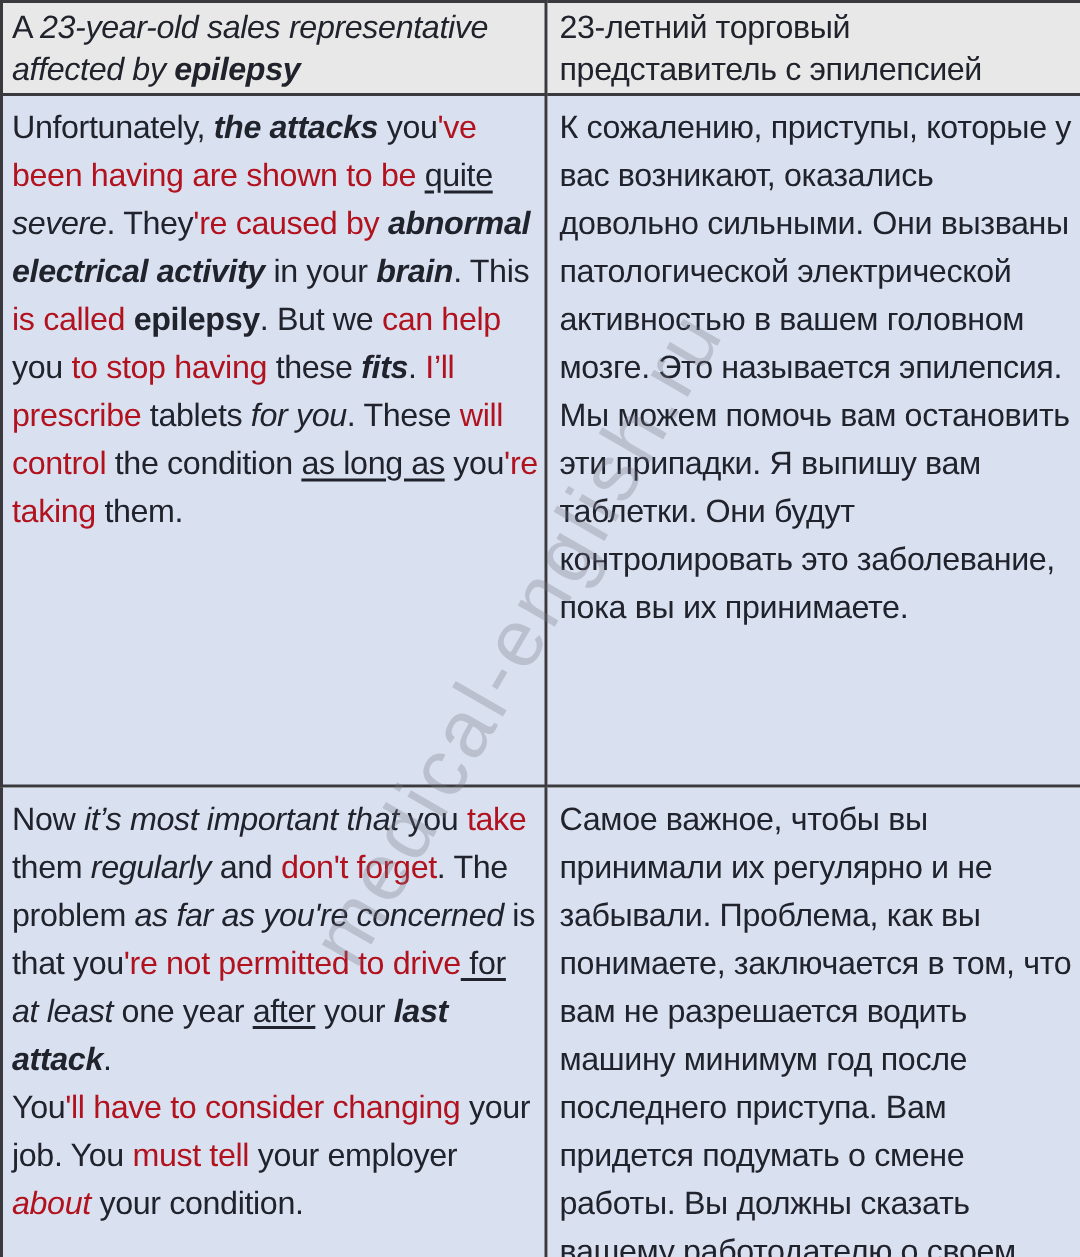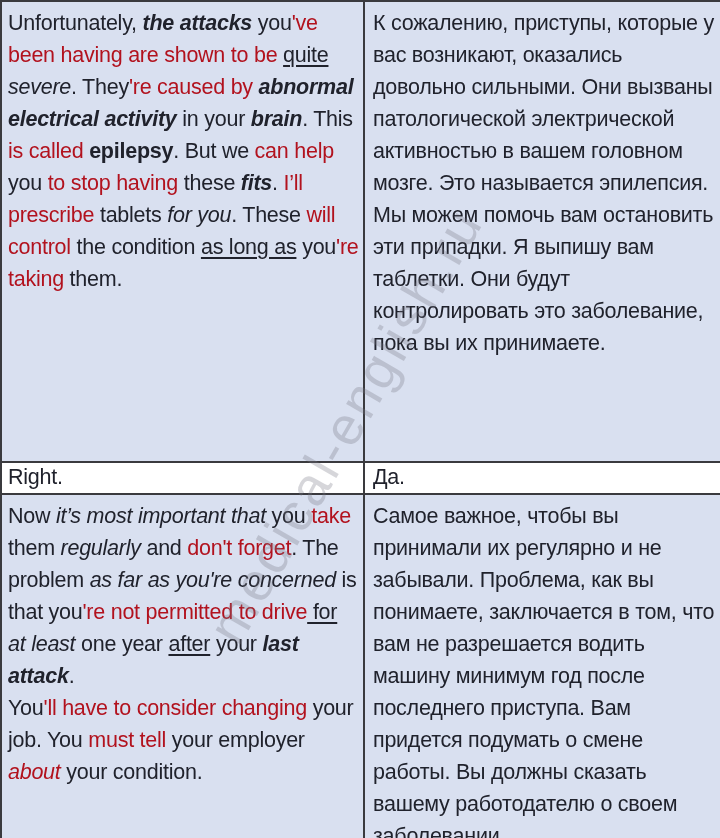--- a/index.html
+++ b/index.html
@@ -60,27 +60,27 @@
 </head>
 <body>
 
 <div class="page">
   <table>
     <colgroup>
         <col class="c1">
         <col class="c2">
       </colgroup>
     <tbody>
+        <tr class="r-header">
+      <td class="en"><span>A </span><span class="si">23-year-old sales representative affected by </span><span class="sb si">epilepsy</span></td>
+      <td class="ru"><span>23-летний торговый представитель с эпилепсией</span></td>
+    </tr>
     <tr class="r-blue r-en1">
       <td class="en"><span>Unfortunately, </span><span class="sb si">the attacks</span><span> you</span><span class="sr">'ve been having are shown to be </span><span class="su">quite</span><span> </span><span class="si">severe</span><span>. They</span><span class="sr">'re caused by </span><span class="sb si">abnormal electrical activity</span><span> in your </span><span class="sb si">brain</span><span>. This </span><span class="sr">is called </span><span class="sb">epilepsy</span><span>. But we </span><span class="sr">can help </span><span>you </span><span class="sr">to stop having </span><span>these </span><span class="sb si">fits</span><span>. </span><span class="sr">I’ll prescribe </span><span>tablets </span><span class="si">for you</span><span>. These </span><span class="sr">will control </span><span>the condition </span><span class="su">as long as</span><span> you</span><span class="sr">'re taking</span><span> them.</span></td>
       <td class="ru"><span>К сожалению, приступы, которые у вас возникают, оказались довольно сильными. Они вызваны патологической электрической активностью в вашем головном мозге. Это называется эпилепсия. Мы можем помочь вам остановить эти припадки. Я выпишу вам таблетки. Они будут контролировать это заболевание, пока вы их принимаете.</span></td>
-    </tr>
-    <tr class="r-white">
-      <td class="en"><span>Right.</span></td>
-      <td class="ru"><span>Да.</span></td>
     </tr>
     <tr class="r-blue r-en2">
       <td class="en"><span>Now </span><span class="si">it’s most important that</span><span> you </span><span class="sr">take</span><span> them </span><span class="si">regularly</span><span> and </span><span class="sr">don't forget</span><span>. The problem </span><span class="si">as far as you're concerned</span><span> is that you</span><span class="sr">'re not permitted to drive</span><span class="su"> for </span><span class="si">at least</span><span> one year </span><span class="su">after</span><span> your </span><span class="sb si">last attack</span><span>.</span><br><span>You</span><span class="sr">'ll have to consider changing</span><span> your job. You </span><span class="sr">must tell</span><span> your employer </span><span class="si sr">about</span><span> your condition.</span></td>
       <td class="ru"><span>Самое важное, чтобы вы принимали их регулярно и не забывали. Проблема, как вы понимаете, заключается в том, что вам не разрешается водить машину минимум год после последнего приступа. Вам придется подумать о смене работы. Вы должны сказать вашему работодателю о своем заболевании.</span></td>
     </tr>
 
   </tbody>
     </table>
   <div class="watermark">medical-english.ru</div>
 </div>

